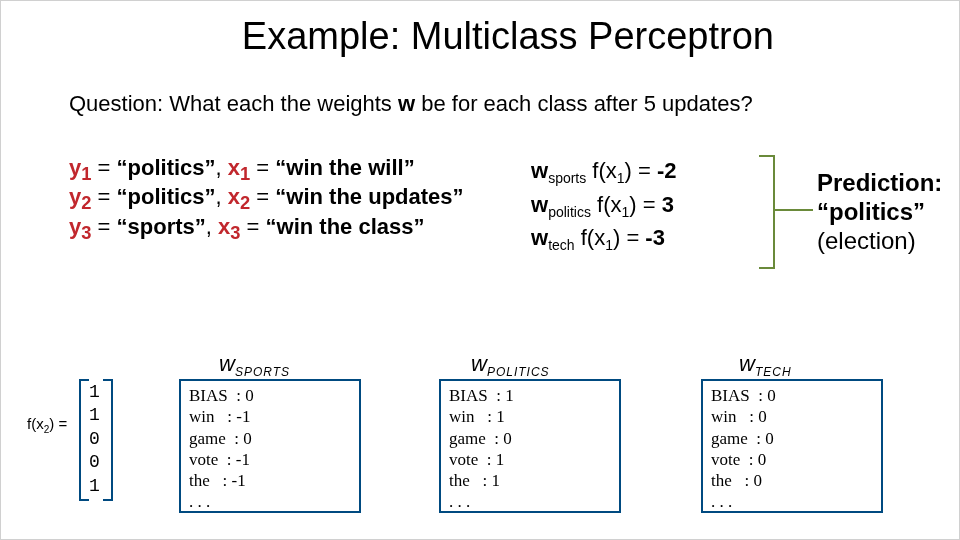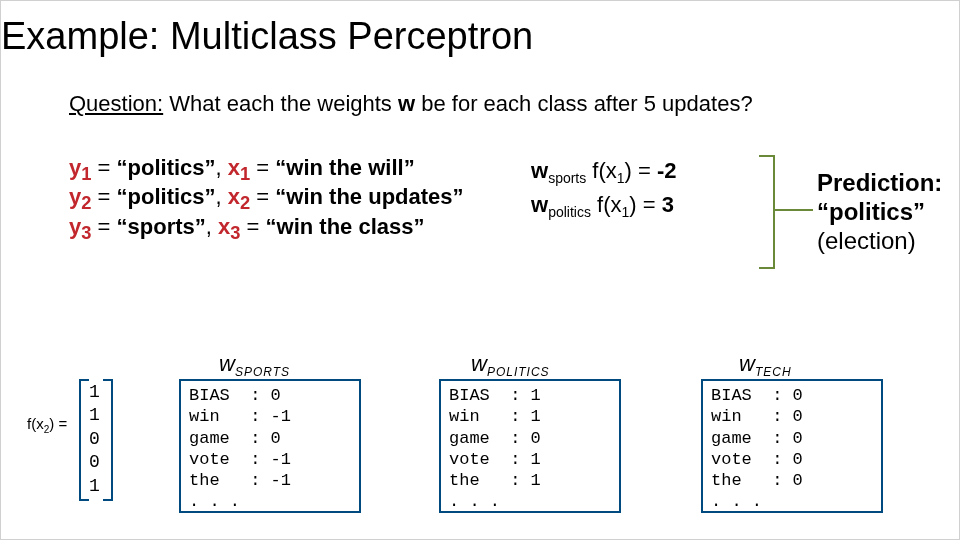--- a/index.html
+++ b/index.html
@@ -1,20 +1,20 @@
 <!DOCTYPE html>
 <html><head>
 <meta charset="utf-8">
 <style>
 html,body{margin:0;padding:0;width:960px;height:540px;background:#fff;font-family:Arial,Helvetica,sans-serif;color:#000;overflow:hidden}
 .slide{position:relative;width:960px;height:540px;border:1px solid #d0d0d0;box-sizing:border-box}
-.title{position:absolute;top:14px;left:0;width:773px;text-align:left;font-size:38px;font-weight:400}
+.title{position:absolute;top:14px;left:0;width:773px;text-align:right;font-size:38px;font-weight:400}
 .body{position:absolute;top:90px;left:68px;width:830px}
 .q{font-size:22px;line-height:1.2}
-.q .u{text-decoration:underline}
+.q .u{}
 .q b{font-weight:700}
 .examples{position:absolute;top:154px;left:68px;width:430px;font-size:22px;line-height:1.15}
 .ex .var{font-weight:700;color:#c1272d}
 .ex .val{font-weight:700}
 .ex .comma{color:#000}
 .scores{position:absolute;top:154px;left:530px;width:230px;font-size:22px;line-height:1.45}
 .scores .w{font-weight:700}
 .scores .sub{font-size:14px;vertical-align:sub}
 .scores .eq{font-weight:400}
 .scores .val{font-weight:700}
@@ -23,21 +23,21 @@
 .pred{position:absolute;top:168px;left:816px;width:130px;font-size:24px;line-height:1.2}
 .pred .lbl{font-weight:700}
 .vectors{position:absolute;top:356px;left:0;width:960px;height:184px}
 .fx{position:absolute;top:58px;left:26px;font-size:15px}
 .fx .sub{font-size:10px;vertical-align:sub}
 .fxvec{position:absolute;top:24px;left:88px;font-family:"Courier New",monospace;font-size:18px;line-height:1.3}
 .bracket-l{position:absolute;width:8px;border-left:2px solid #004a80;border-top:2px solid #004a80;border-bottom:2px solid #004a80}
 .bracket-r{position:absolute;width:8px;border-right:2px solid #004a80;border-top:2px solid #004a80;border-bottom:2px solid #004a80}
 .wlabel{position:absolute;font-style:italic;font-family:Liberation Sans, sans-serif;font-size:22px}
 .wlabel .sub{font-size:12px;vertical-align:sub;font-style:italic;letter-spacing:1px}
-.wvec{position:absolute;font-family:Liberation Mono, monospace;font-size:17px;line-height:1.25;white-space:pre}
+.wvec{position:absolute;font-family:Liberation Serif, serif;font-size:17px;line-height:1.25;white-space:pre}
 .box{position:absolute;border:2px solid #004a80}
 </style>
 </head>
 <body>
 
 <div class="slide">
   <div class="title">Example: Multiclass Perceptron</div>
 
   <div class="body">
     <div class="q">
@@ -47,20 +47,21 @@
 
   <div class="examples">
     <div class="ex"><span class="var">y</span><sub class="var" style="color:#c1272d">1</sub><span> = </span><span class="val">“politics”</span><span class="comma">,  </span><span class="var">x</span><sub class="var" style="color:#c1272d">1</sub><span> = </span><span class="val">“win the will”</span></div>
     <div class="ex"><span class="var">y</span><sub class="var" style="color:#c1272d">2</sub><span> = </span><span class="val">“politics”</span><span class="comma">,  </span><span class="var">x</span><sub class="var" style="color:#c1272d">2</sub><span> = </span><span class="val">“win the updates”</span></div>
     <div class="ex"><span class="var">y</span><sub class="var" style="color:#c1272d">3</sub><span> = </span><span class="val">“sports”</span><span class="comma">,  </span><span class="var">x</span><sub class="var" style="color:#c1272d">3</sub><span> = </span><span class="val">“win the class”</span></div>
   </div>
 
   <div class="scores">
     <div><span class="w">w</span><span class="sub">sports</span><span class="eq"> f(x</span><span class="sub">1</span><span class="eq">) = </span><span class="val">-2</span></div>
     <div><span class="w">w</span><span class="sub">politics</span><span class="eq"> f(x</span><span class="sub">1</span><span class="eq">) = </span><span class="val">3</span></div>
+    <div><span class="w">w</span><span class="sub">tech</span><span class="eq"> f(x</span><span class="sub">1</span><span class="eq">) = </span><span class="val">-3</span></div>
   </div>
 
   <div class="bracket"></div>
   <div class="dash"></div>
   <div class="pred">
     <div class="lbl">Prediction:</div>
     <div class="lbl">“politics”</div>
     <div>(election)</div>
   </div>
 

